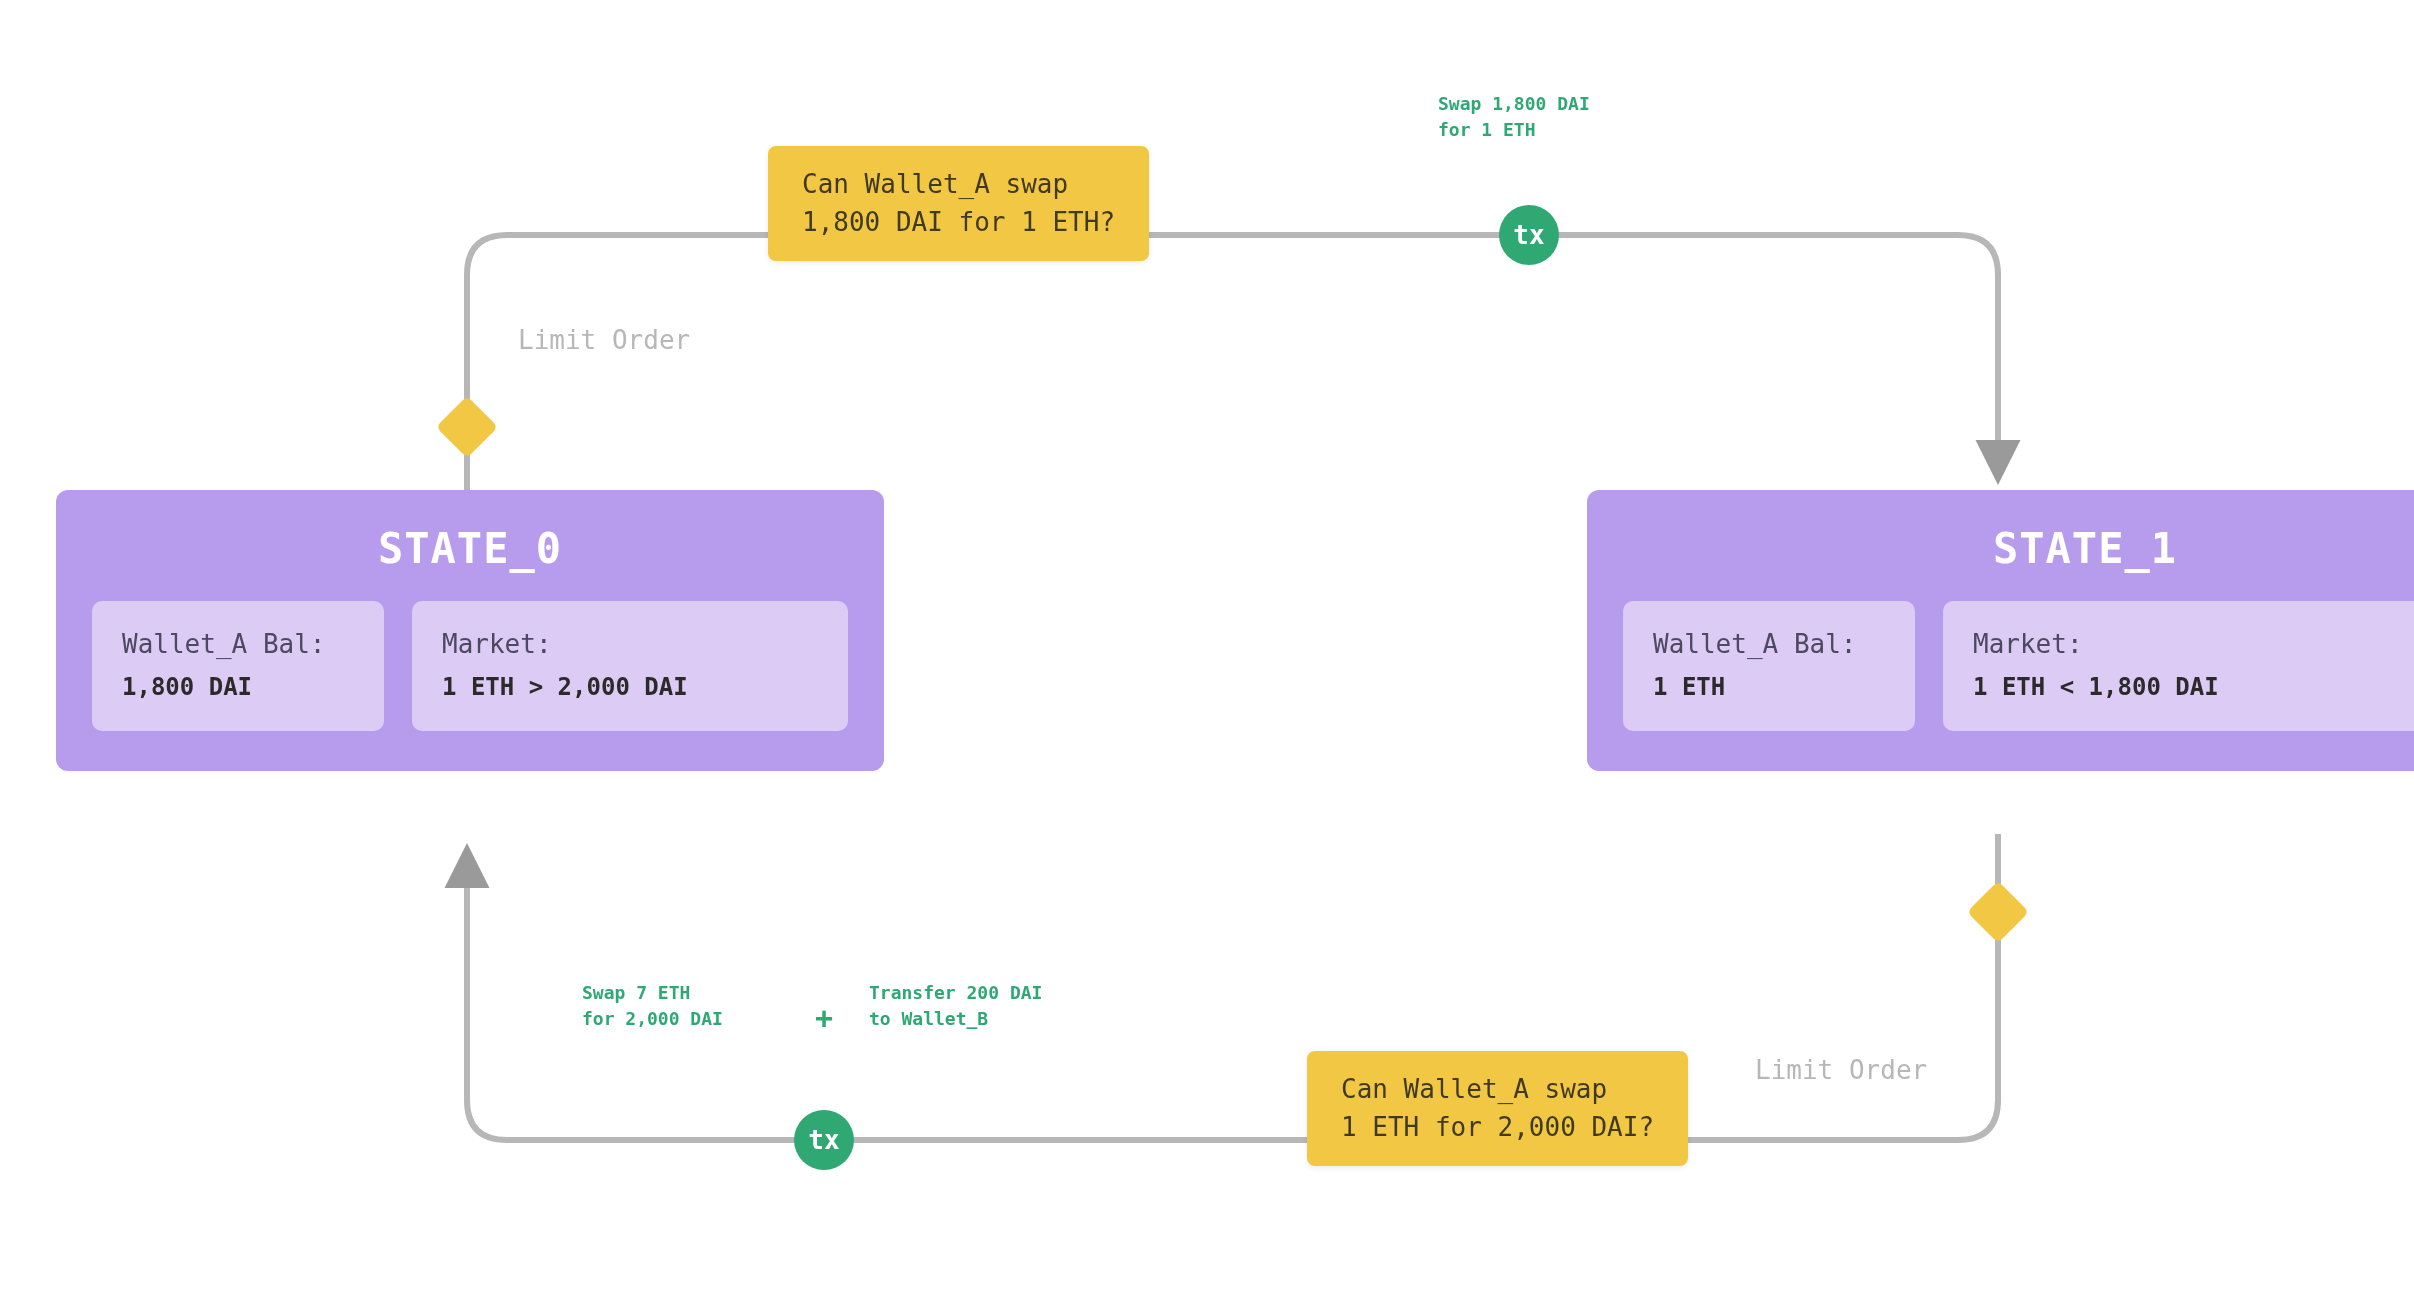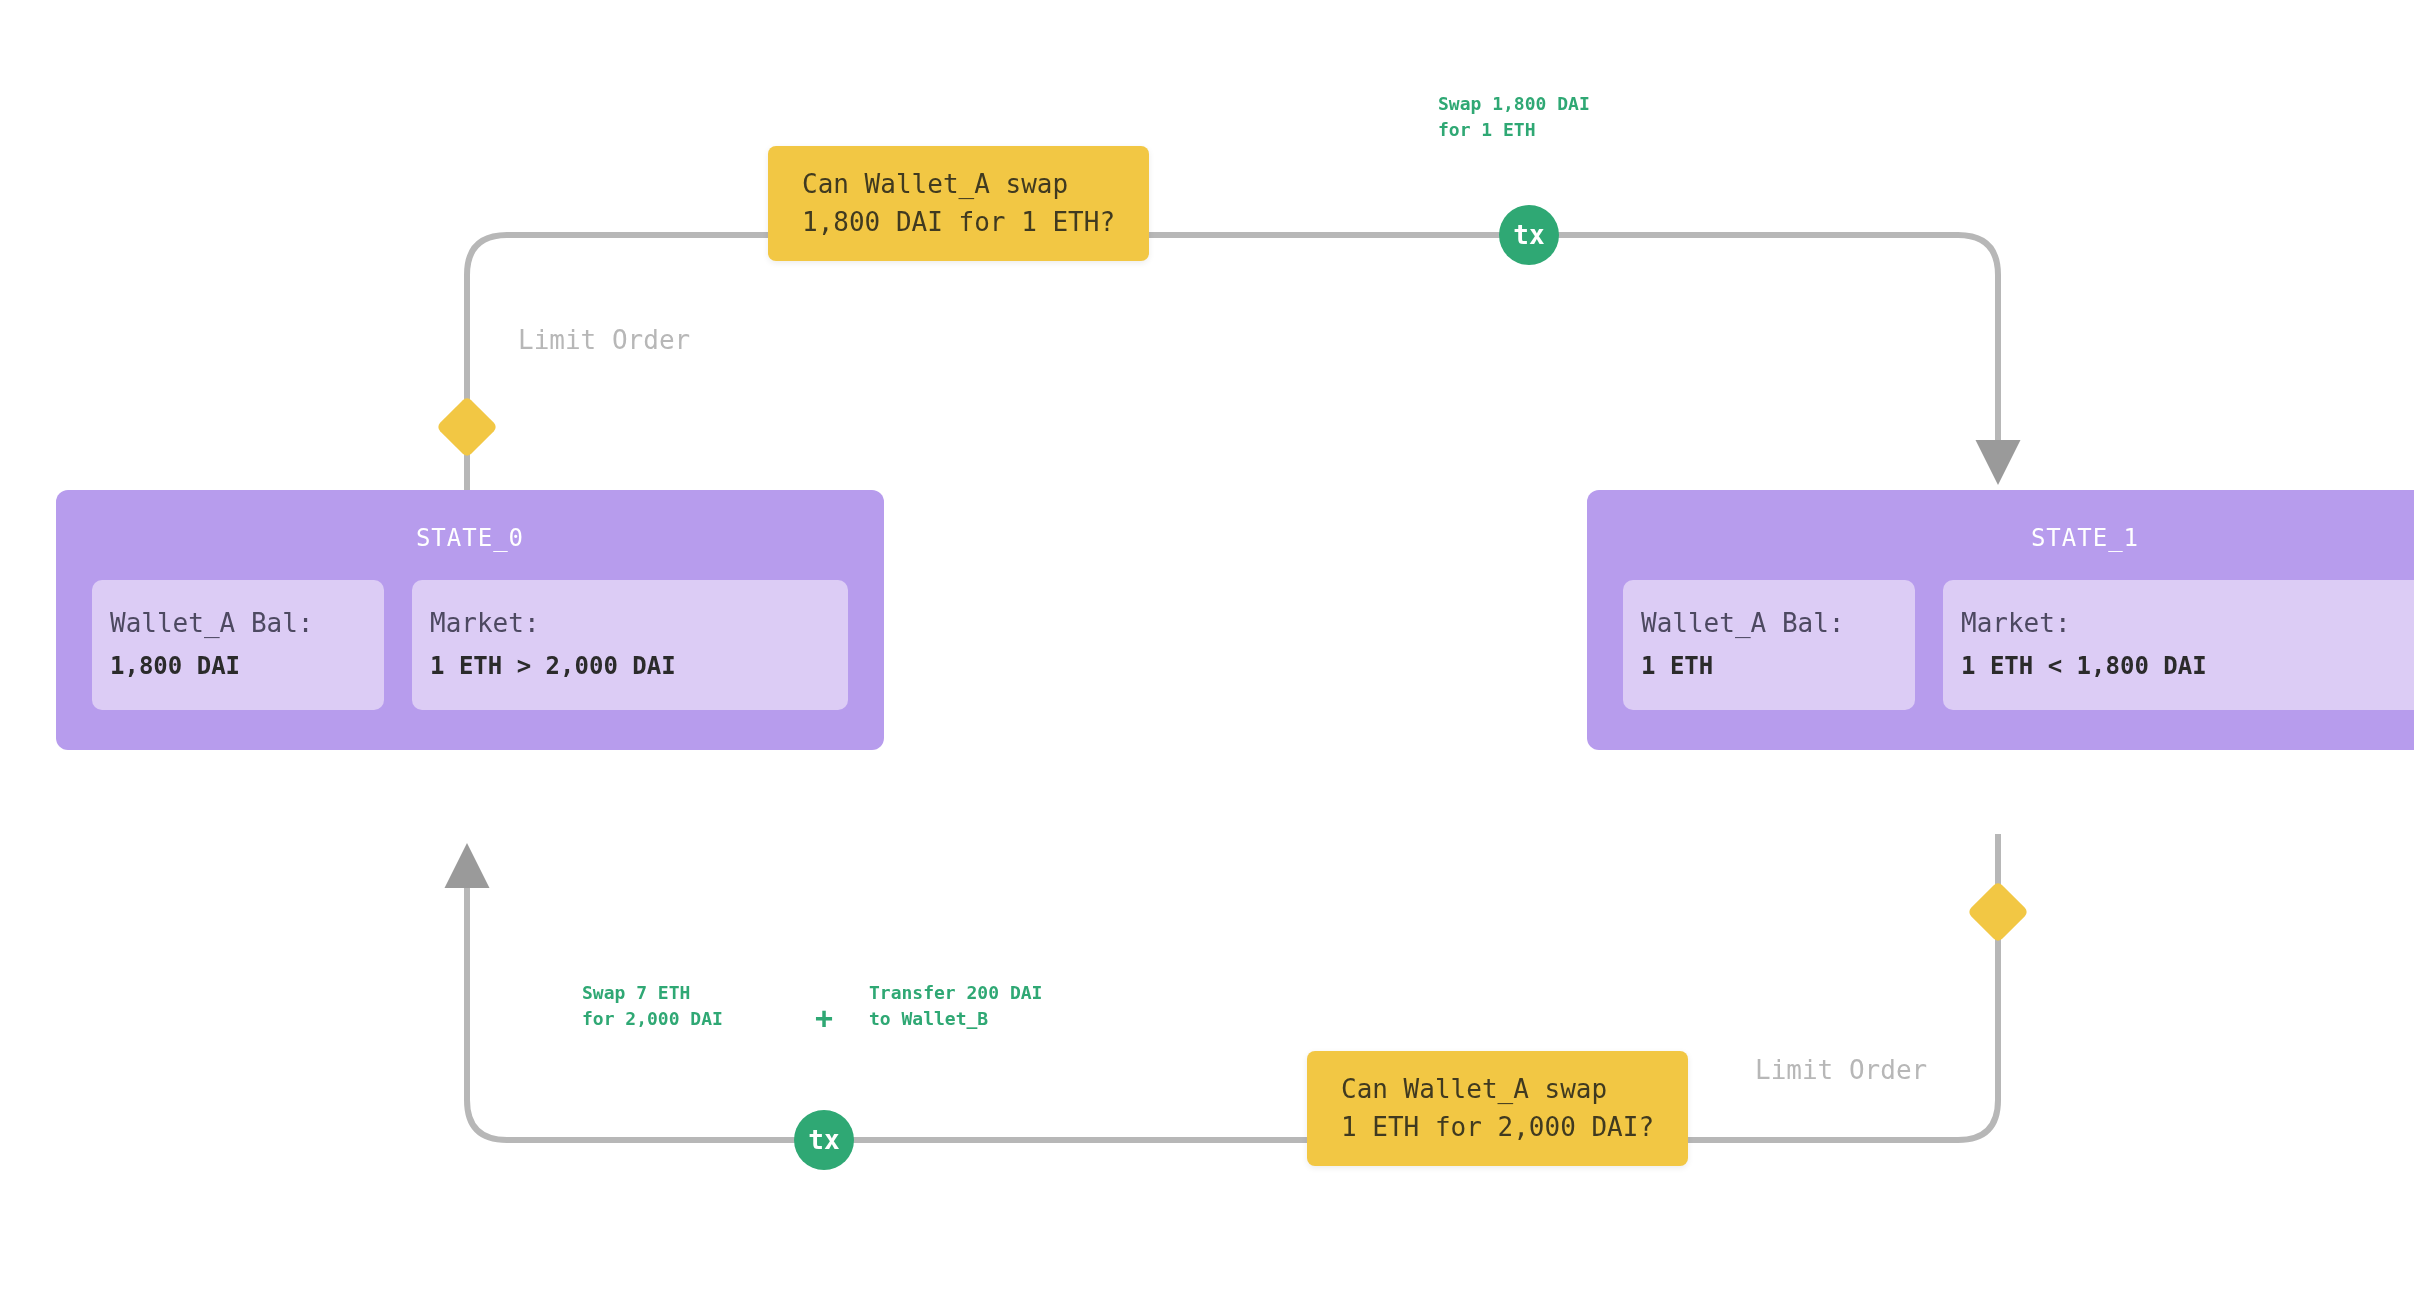--- a/index.html
+++ b/index.html
@@ -8,31 +8,31 @@
 
   .state-card{
     position:absolute;
     background:#B79CED;
     border-radius:12px;
     padding:34px 36px 40px 36px;
     box-sizing:border-box;
   }
   .state-title{
     color:#fff;
-    font-size:24px;
-    font-weight:400;
+    font-size:42px;
+    font-weight:700;
     letter-spacing:1px;
     text-align:center;
     margin-bottom:28px;
   }
   .state-row{display:flex;gap:28px;}
   .sub-card{
     background:#DCCCF5;
     border-radius:10px;
-    padding:28px 26px 30px 18px;
+    padding:28px 26px 30px 30px;
     box-sizing:border-box;
   }
   .sub-label{
     color:#4D4961;
     font-size:26px;
     font-weight:500;
     margin-bottom:14px;
     white-space:nowrap;
   }
   .sub-value{

